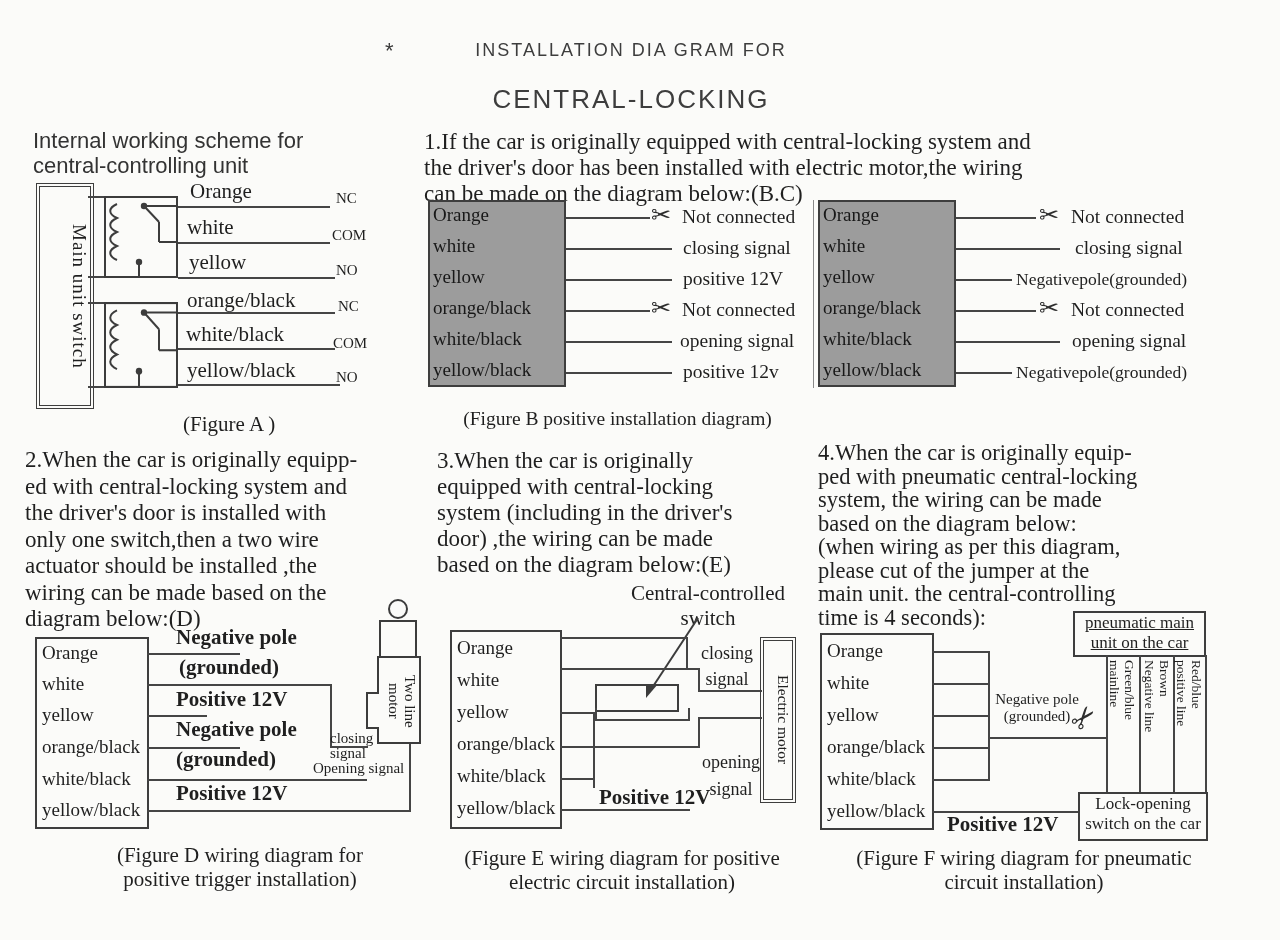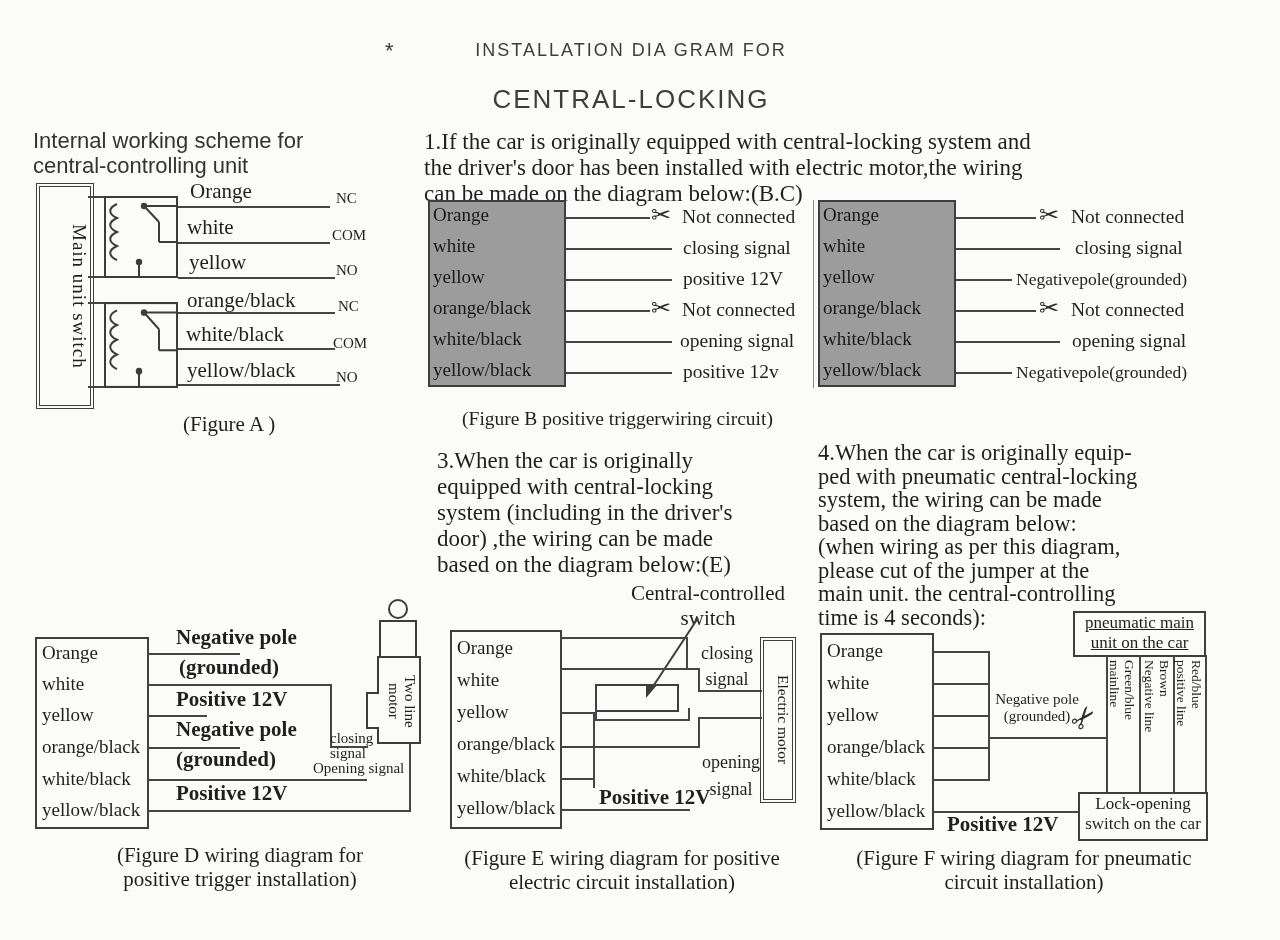--- a/index.html
+++ b/index.html
@@ -111,21 +111,21 @@
   <div class="scissors" style="left:651px;top:201px;font-size:24px;">✂</div>
   <div class="scissors" style="left:651px;top:294px;font-size:24px;">✂</div>
 
   <div class="abs" style="left:682px;top:206px;font-size:19.5px;">Not connected</div>
   <div class="abs" style="left:683px;top:237px;font-size:19.5px;">closing signal</div>
   <div class="abs" style="left:683px;top:268px;font-size:19.5px;">positive 12V</div>
   <div class="abs" style="left:682px;top:299px;font-size:19.5px;">Not connected</div>
   <div class="abs" style="left:680px;top:330px;font-size:19.5px;">opening signal</div>
   <div class="abs" style="left:683px;top:361px;font-size:19.5px;">positive 12v</div>
 
-  <div class="abs ctr" style="left:425px;top:408px;width:385px;font-size:19.5px;">(Figure B positive triggerwiring circuit)</div>
+  <div class="abs ctr" style="left:425px;top:408px;width:385px;font-size:19.5px;">(Figure B positive installation diagram)</div>
 
   <div class="vw" style="left:813px;top:200px;height:188px;background:#8a8a8a;width:1px;"></div>
 
   <div class="graybox" style="left:818px;top:200px;width:134px;height:183px;"></div>
   <div class="graylabel" style="left:823px;top:204px;">Orange</div>
   <div class="graylabel" style="left:823px;top:235px;">white</div>
   <div class="graylabel" style="left:823px;top:266px;">yellow</div>
   <div class="graylabel" style="left:823px;top:297px;">orange/black</div>
   <div class="graylabel" style="left:823px;top:328px;">white/black</div>
   <div class="graylabel" style="left:823px;top:359px;">yellow/black</div>
@@ -141,20 +141,27 @@
   <div class="scissors" style="left:1039px;top:294px;font-size:24px;">✂</div>
 
   <div class="abs" style="left:1071px;top:206px;font-size:19.5px;">Not connected</div>
   <div class="abs" style="left:1075px;top:237px;font-size:19.5px;">closing signal</div>
   <div class="abs" style="left:1016px;top:269px;font-size:17.5px;">Negativepole(grounded)</div>
   <div class="abs" style="left:1071px;top:299px;font-size:19.5px;">Not connected</div>
   <div class="abs" style="left:1072px;top:330px;font-size:19.5px;">opening signal</div>
   <div class="abs" style="left:1016px;top:362px;font-size:17.5px;">Negativepole(grounded)</div>
 
 
+  <div class="abs pre" style="left:25px;top:447px;width:412px;font-size:23px;line-height:26.5px;">2.When the car is originally equipp-
+ed with central-locking system and
+the driver's door is installed with
+only one switch,then a two wire
+actuator should be installed ,the
+wiring can be made based on the
+diagram below:(D)</div>
 
   <div class="linebox" style="left:35px;top:637px;width:110px;height:188px;"></div>
   <div class="abs" style="left:42px;top:642px;font-size:19px;">Orange</div>
   <div class="abs" style="left:42px;top:673px;font-size:19px;">white</div>
   <div class="abs" style="left:42px;top:704px;font-size:19px;">yellow</div>
   <div class="abs" style="left:42px;top:736px;font-size:19px;">orange/black</div>
   <div class="abs" style="left:42px;top:768px;font-size:19px;">white/black</div>
   <div class="abs" style="left:42px;top:799px;font-size:19px;">yellow/black</div>
 
   <div class="w" style="left:147px;top:653px;width:93px;"></div>

